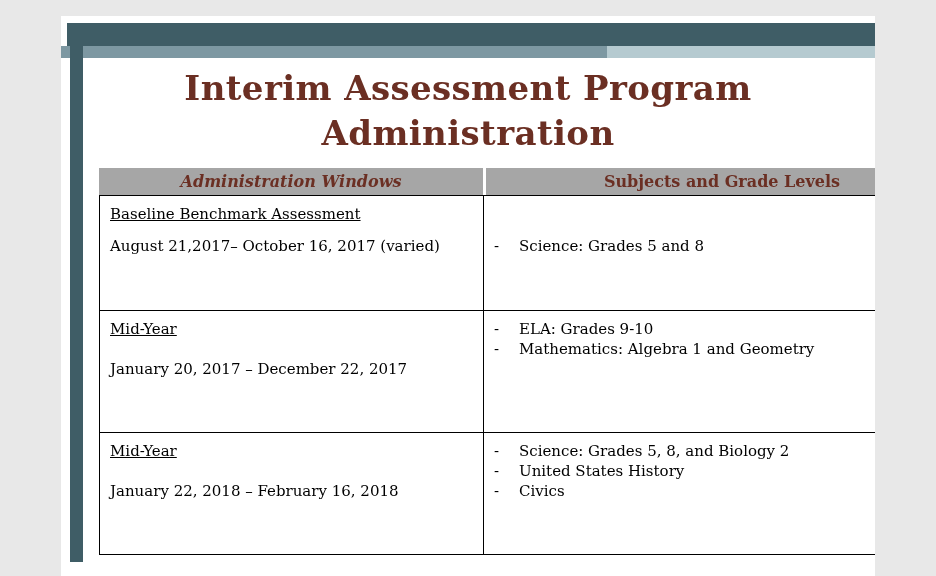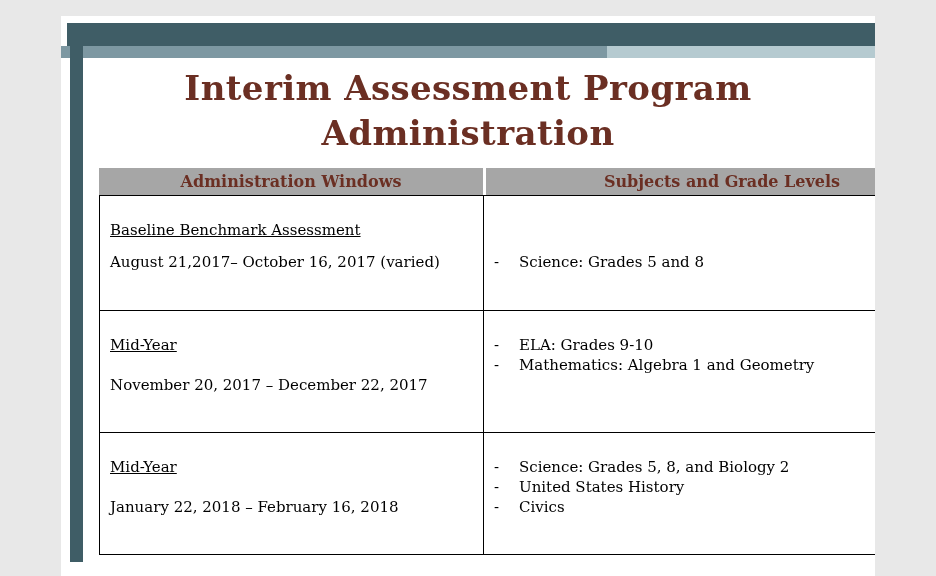--- a/index.html
+++ b/index.html
@@ -35,31 +35,31 @@
   
   .asmt-table { position:absolute; left:38px; top:152px; width:859px; }
 
   .thead { display:flex; gap:3px; height:27px; }
   .hcell {
     background:#A6A6A6; color:#6B2F23;
     font-weight:bold; font-size:16px;
     display:flex; align-items:center; justify-content:center;
     box-sizing:border-box;
   }
-  .hcell-left  { width:384px; }
+  .hcell-left  { width:384px;font-style:italic; }
   .hcell-right { flex:1;text-align:center; }
 
   .tbody { border:1px solid #000; }
   .trow  { display:flex; border-bottom:1px solid #000; box-sizing:border-box; }
   .trow:last-child { border-bottom:none; }
   .trow-1 { height:115px; }
   .trow-2 { height:122px; }
   .trow-3 { height:121px; }
 
-  .cell { box-sizing:border-box; padding:24px 10px; font-size:15px; line-height:20px; color:#000; }
+  .cell { box-sizing:border-box; padding:8px 10px; font-size:15px; line-height:20px; color:#000; }
   .cell-left  { width:384px; border-right:1px solid #000; }
   .cell-right { flex:1; }
 
   .window-heading { text-decoration:underline; }
   .window-dates   { margin-top:20px; }
   .window-dates.gap-sm { margin-top:12px; }
 
   .subjects.pad-top { padding-top:32px; }
   .subject-item { display:flex; }
   .dash { width:25px; flex:0 0 25px; }
@@ -102,21 +102,21 @@
               <span class="dash">-</span>
               <span class="subject-text">Science: Grades 5 and 8</span>
             </div>
           </div>
         </div>
       </div>
 
       <div class="trow trow-2">
         <div class="cell cell-left">
           <div class="window-heading">Mid-Year</div>
-          <div class="window-dates">November 20, 2017 – December 22, 2017</div>
+          <div class="window-dates">January 20, 2017 – December 22, 2017</div>
         </div>
         <div class="cell cell-right">
           <div class="subjects">
             <div class="subject-item">
               <span class="dash">-</span>
               <span class="subject-text">ELA: Grades 9-10</span>
             </div>
             <div class="subject-item">
               <span class="dash">-</span>
               <span class="subject-text">Mathematics: Algebra 1 and Geometry</span>

